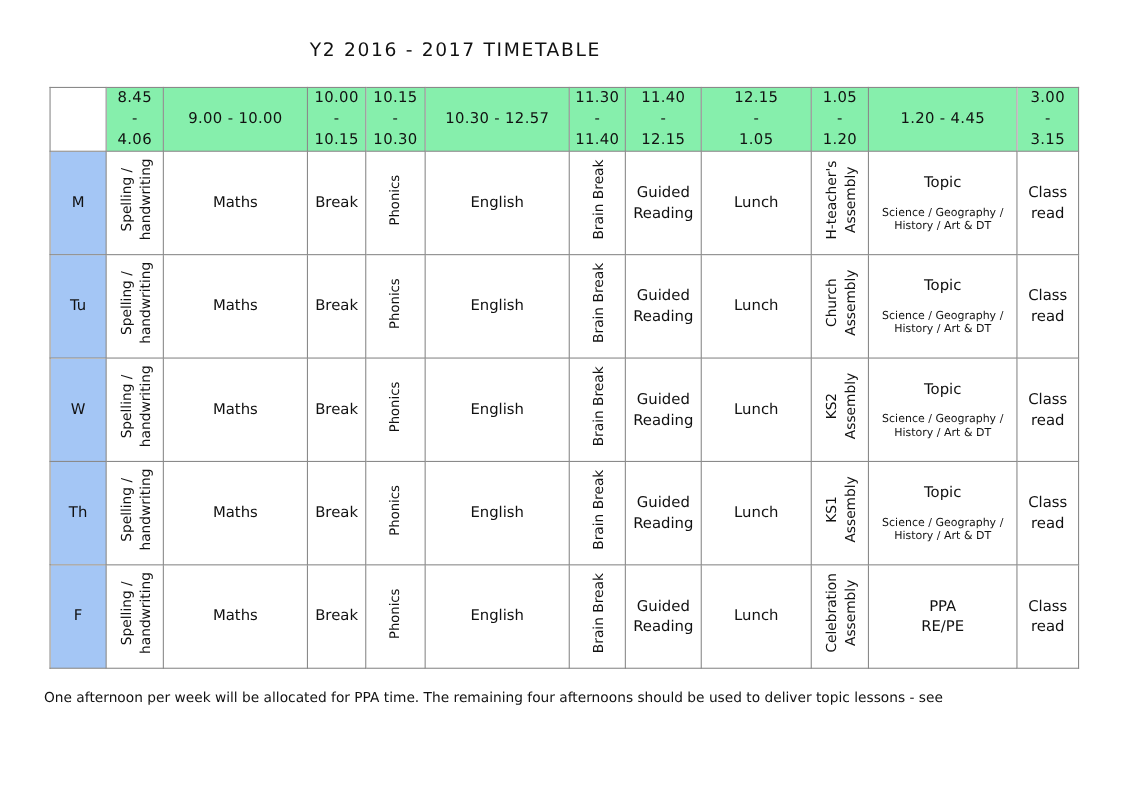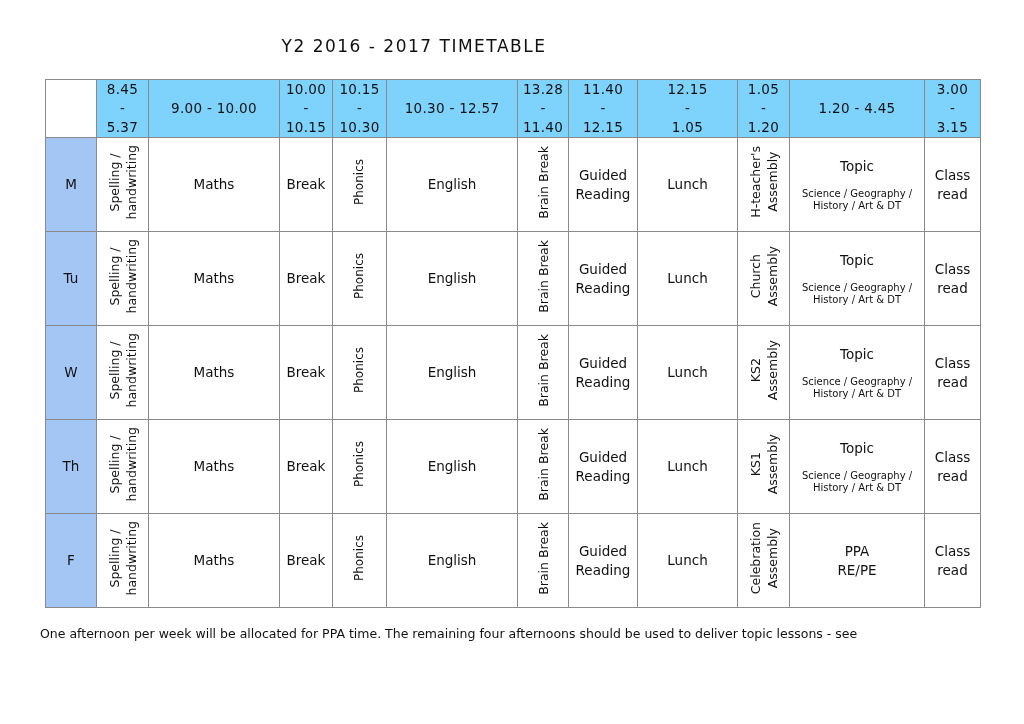--- a/index.html
+++ b/index.html
@@ -4,21 +4,21 @@
 <style>
   html, body { margin:0; padding:0; background:#ffffff; }
   body { width:1024px; height:724px; position:relative; overflow:hidden;
          font-family:"DejaVu Sans", sans-serif; color:#111; }
   .title { position:absolute; top:36px; left:0; width:828px; text-align:center;
            font-size:17px; letter-spacing:1.5px; font-weight:normal; }
   table.tt { position:absolute; left:45px; top:79px; border-collapse:collapse;
              table-layout:fixed; }
   table.tt td { border:1px solid #8a8a8a; text-align:center; vertical-align:middle;
                 padding:0; overflow:hidden; }
-  tr.hdr td { height:54px; background:#7dd3fc; font-size:13.5px; line-height:19px; letter-spacing:0.3px; }
+  tr.hdr td { height:54px; background:#86efac; font-size:13.5px; line-height:19px; letter-spacing:0.3px; }
   tr.hdr td.corner { background:#ffffff; }
   tr.day td { height:93px; font-size:13.5px; line-height:19px; }
   td.dayname { background:#a4c6f5; font-size:13.5px; }
   .vert { display:inline-block; writing-mode:vertical-rl; transform:rotate(180deg);
           font-size:12.5px; line-height:17px; white-space:nowrap; text-align:center; }
   .vert.small { font-size:12px; }
   .topic-main { display:block; font-size:13.5px; margin-bottom:12px; }
   .topic-sub { display:block; font-size:10px; line-height:12px; }
   .note { position:absolute; top:624px; left:40px; width:944px; 
           font-size:12.5px; line-height:19px; }
@@ -39,26 +39,26 @@
       <col style="width:51px">
       <col style="width:69px">
     <col style="width:100px">
       <col style="width:52px">
       <col style="width:135px">
       <col style="width:56px">
   </colgroup>
   <tbody>
       <tr class="hdr">
     <td class="corner"></td>
-    <td><span>8.45</span><br><span>-</span><br><span>5.37</span></td>
+    <td><span>8.45</span><br><span>-</span><br><span>4.06</span></td>
     <td><span>9.00 - 10.00</span></td>
     <td><span>10.00</span><br><span>-</span><br><span>10.15</span></td>
     <td><span>10.15</span><br><span>-</span><br><span>10.30</span></td>
     <td><span>10.30 - 12.57</span></td>
-    <td><span>13.28</span><br><span>-</span><br><span>11.40</span></td>
+    <td><span>11.30</span><br><span>-</span><br><span>11.40</span></td>
     <td><span>11.40</span><br><span>-</span><br><span>12.15</span></td>
     <td><span>12.15</span><br><span>-</span><br><span>1.05</span></td>
     <td><span>1.05</span><br><span>-</span><br><span>1.20</span></td>
     <td><span>1.20 - 4.45</span></td>
     <td><span>3.00</span><br><span>-</span><br><span>3.15</span></td>
   </tr>
 
   <tr class="day">
     <td class="dayname">M</td>
     <td><span class="vert"><span>Spelling /</span><br><span>handwriting</span></span></td>

